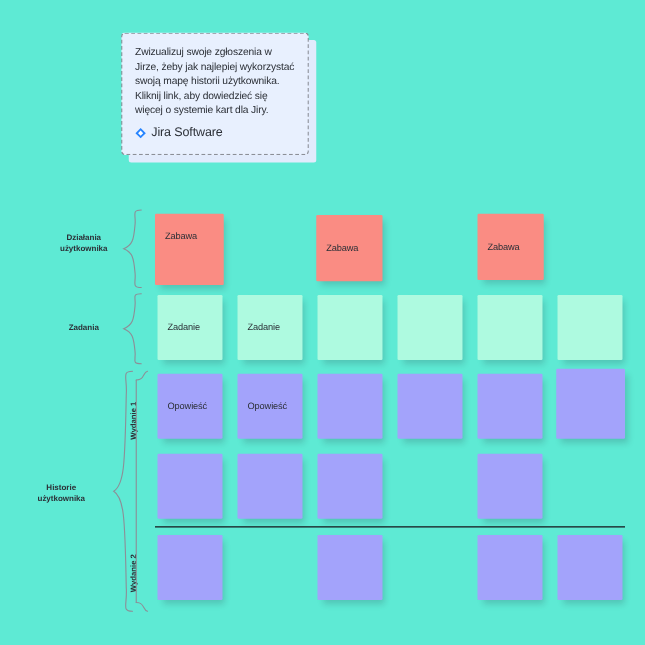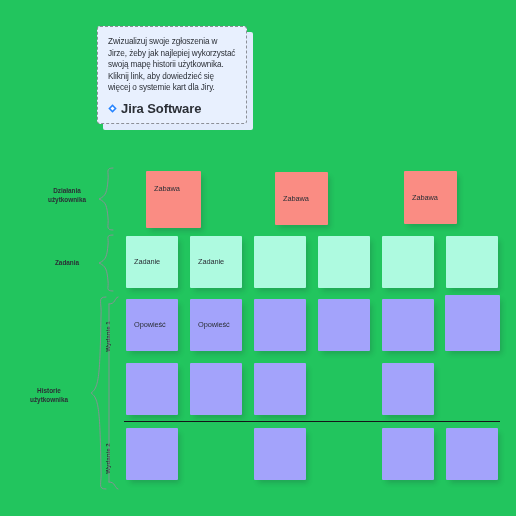--- a/index.html
+++ b/index.html
@@ -6,21 +6,21 @@
   html, body {
     margin: 0; padding: 0;
     width: 516px; height: 516px;
     background: #F1F2F4;
     font-family: "Liberation Sans", sans-serif;
     overflow: hidden;
   }
   #canvas {
     position: relative;
     width: 516px; height: 516px;
-    background: #22c55e;
+    background: #5eead4;
   }
 
   
   #note-wrap {
     position: absolute;
     left: 97px; top: 26px;
     width: 156px; height: 104px;
   }
   #note-fill {
     position: absolute;
@@ -51,24 +51,23 @@
     left: 11px; top: 75px;
     display: flex; align-items: center; gap: 4px;
   }
   #jira-icon {
     width: 9px; height: 9px;
     position: relative;
     flex: 0 0 auto;
   }
   #jira-icon svg { display: block; }
   #note-link-label {
-    font-size: 13px;
+    font-size: 10px;
     color: #2b2f36;
     letter-spacing: -0.1px;
-    font-weight: bold;
   }
 
   
   .row-label {
     position: absolute;
     font-size: 6.4px;
     font-weight: bold;
     color: #2b2f36;
     text-align: center;
     line-height: 9px;
@@ -99,21 +98,21 @@
     font-size: 7.4px;
     color: #2b2f36;
     letter-spacing: -0.1px;
   }
   .card .card-text {
     position: absolute;
     left: 8px;
     width: calc(100% - 12px);
     line-height: 10px;
   }
-  .card.pink  { background: #FA8C83; margin-left: 22px; }
+  .card.pink  { background: #FA8C83; }
   .card.mint  { background: #AEFAE0; }
   .card.purple{ background: #A3A3FB; text-decoration: underline; }
 
   
   #release-divider {
     position: absolute;
     background: #14151a;
     height: 1px;
   }
 </style>

